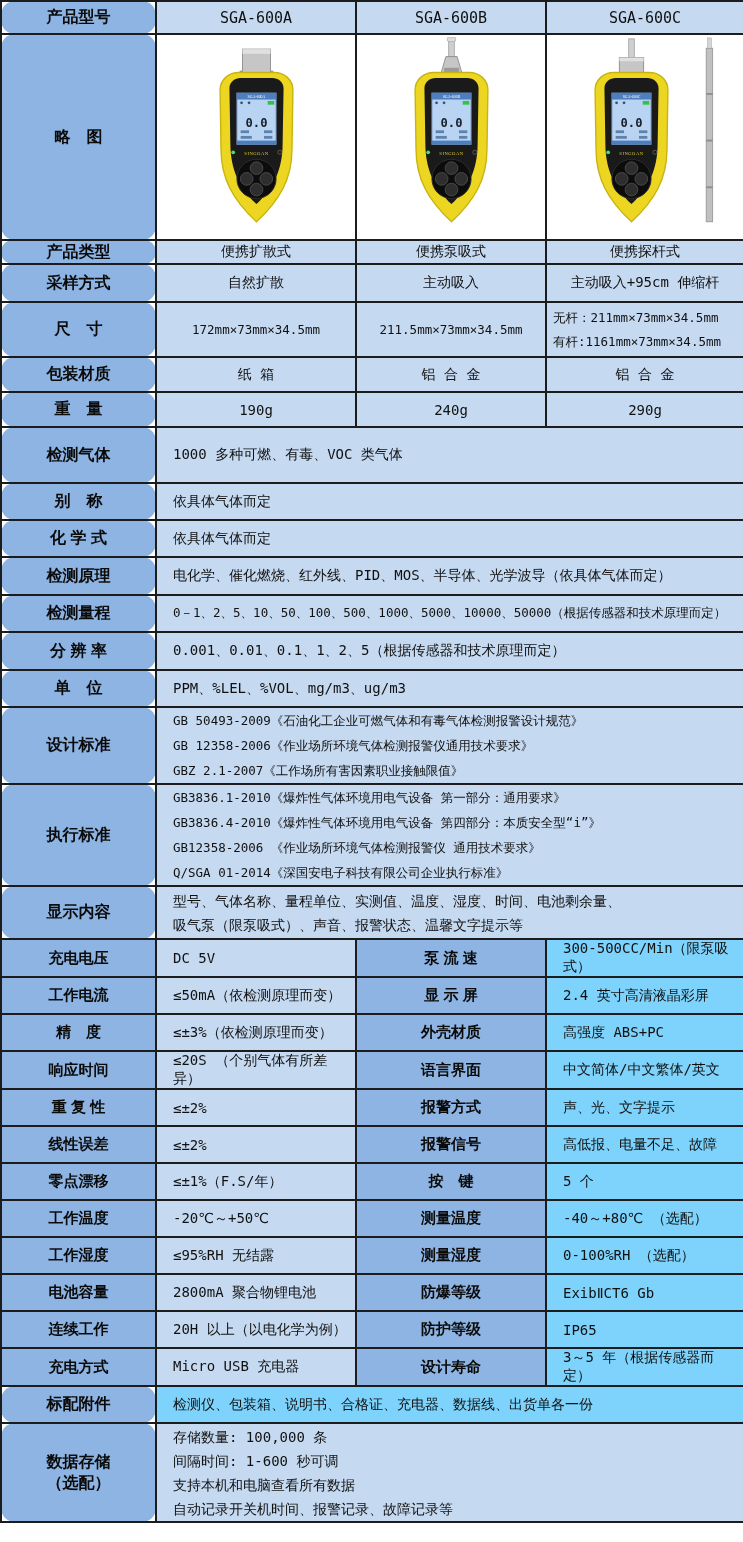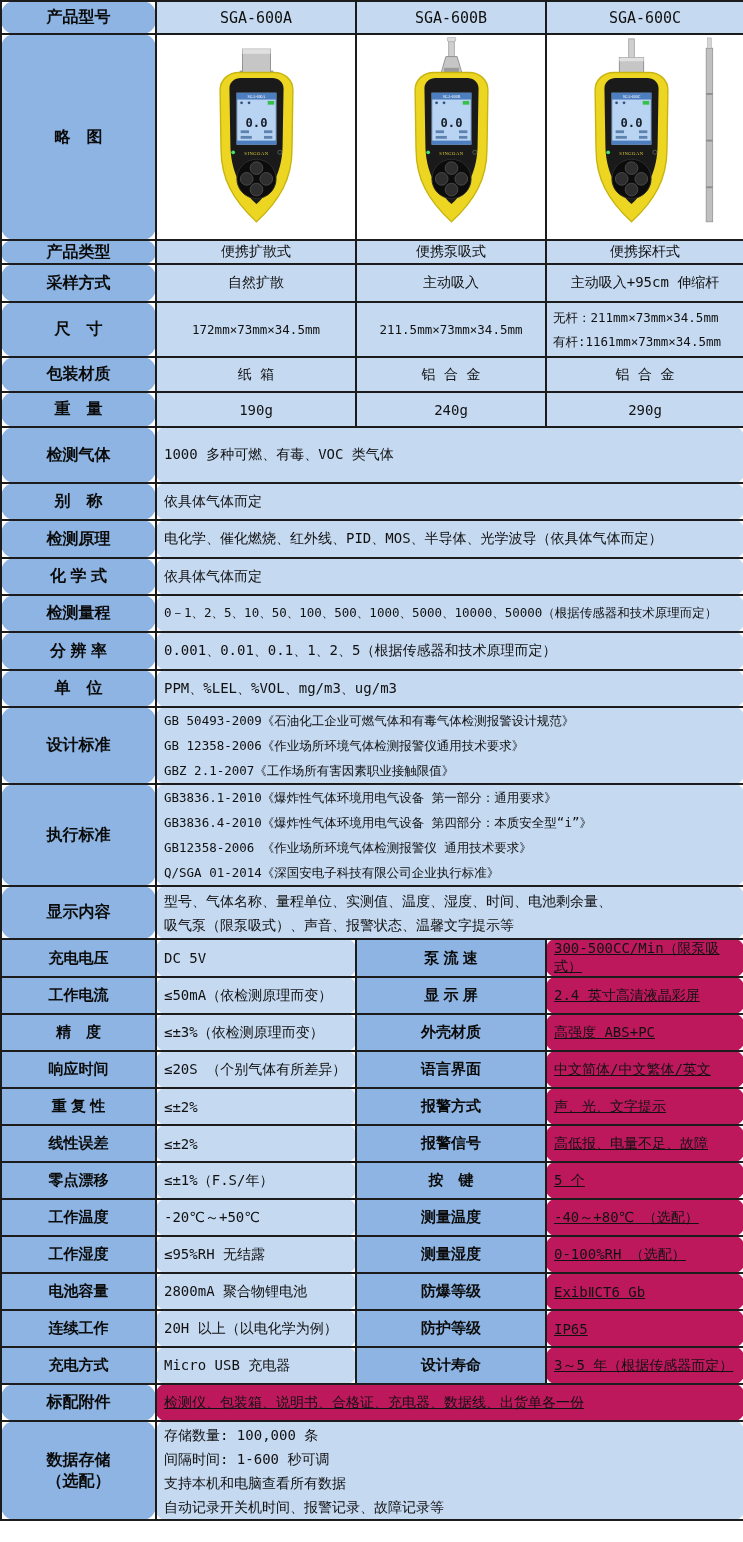--- a/index.html
+++ b/index.html
@@ -2,25 +2,25 @@
 <html><head>
 <meta charset="utf-8">
 <style>
   html,body{margin:0;padding:0;background:#fff;}
   .sheet{width:743px;}
   table{border-collapse:collapse;table-layout:fixed;width:743px;}
   td,th{border:2px solid #1c1c1c;padding:0 8px;vertical-align:middle;overflow:hidden;}
   .lbl{background:#8DB4E2;font:bold 16px "Liberation Sans","DejaVu Sans",sans-serif;color:#0b0b0b;text-align:center;border-radius:14px;}
   .lbl2{background:#8DB4E2;font:bold 15px "Liberation Sans","DejaVu Sans",sans-serif;color:#0b0b0b;text-align:center;margin-top:36px;}
   .vblue{background:#C5D9F1;}
-  .vwhite{background:#be185d;text-decoration:underline;}
+  .vwhite{background:#7dd3fc;}
   .val{font:14px "DejaVu Sans Mono","DejaVu Sans",sans-serif;color:#111;}
   .valsm{font:12.5px "DejaVu Sans Mono","DejaVu Sans",sans-serif;color:#111;}
   .center{text-align:center;}
-  .left{text-align:left;padding-left:7px;border-radius:10px;}
+  .left{text-align:left;padding-left:16px;}
   .model{font:15px "DejaVu Sans Mono","DejaVu Sans",sans-serif;text-align:center;color:#111;}
   .ln{line-height:25px;white-space:nowrap;}
   .ln2{line-height:24px;white-space:nowrap;}
   .sketch{background:#fff;text-align:center;vertical-align:middle;padding:2px 0;}
 </style>
 </head>
 <body>
 
 <div class="sheet">
 <table>
@@ -185,27 +185,27 @@
   </tr>
 
   <tr style="height:56px">
     <td class="lbl">检测气体</td>
     <td class="vblue val left" colspan="3">1000 多种可燃、有毒、VOC 类气体</td>
   </tr>
   <tr style="height:37px">
     <td class="lbl">别　称</td>
     <td class="vblue val left" colspan="3">依具体气体而定</td>
   </tr>
+  <tr style="height:37px">
+    <td class="lbl">化 学 式</td>
+    <td class="vblue val left" colspan="3">依具体气体而定</td>
+  </tr>
   <tr style="height:38px">
     <td class="lbl">检测原理</td>
     <td class="vblue val left" colspan="3">电化学、催化燃烧、红外线、PID、MOS、半导体、光学波导（依具体气体而定）</td>
-  </tr>
-  <tr style="height:37px">
-    <td class="lbl">化 学 式</td>
-    <td class="vblue val left" colspan="3">依具体气体而定</td>
   </tr>
   <tr style="height:37px">
     <td class="lbl">检测量程</td>
     <td class="vblue valsm left" colspan="3">0－1、2、5、10、50、100、500、1000、5000、10000、50000（根据传感器和技术原理而定）</td>
   </tr>
   <tr style="height:38px">
     <td class="lbl">分 辨 率</td>
     <td class="vblue val left" colspan="3">0.001、0.01、0.1、1、2、5（根据传感器和技术原理而定）</td>
   </tr>
   <tr style="height:37px">

